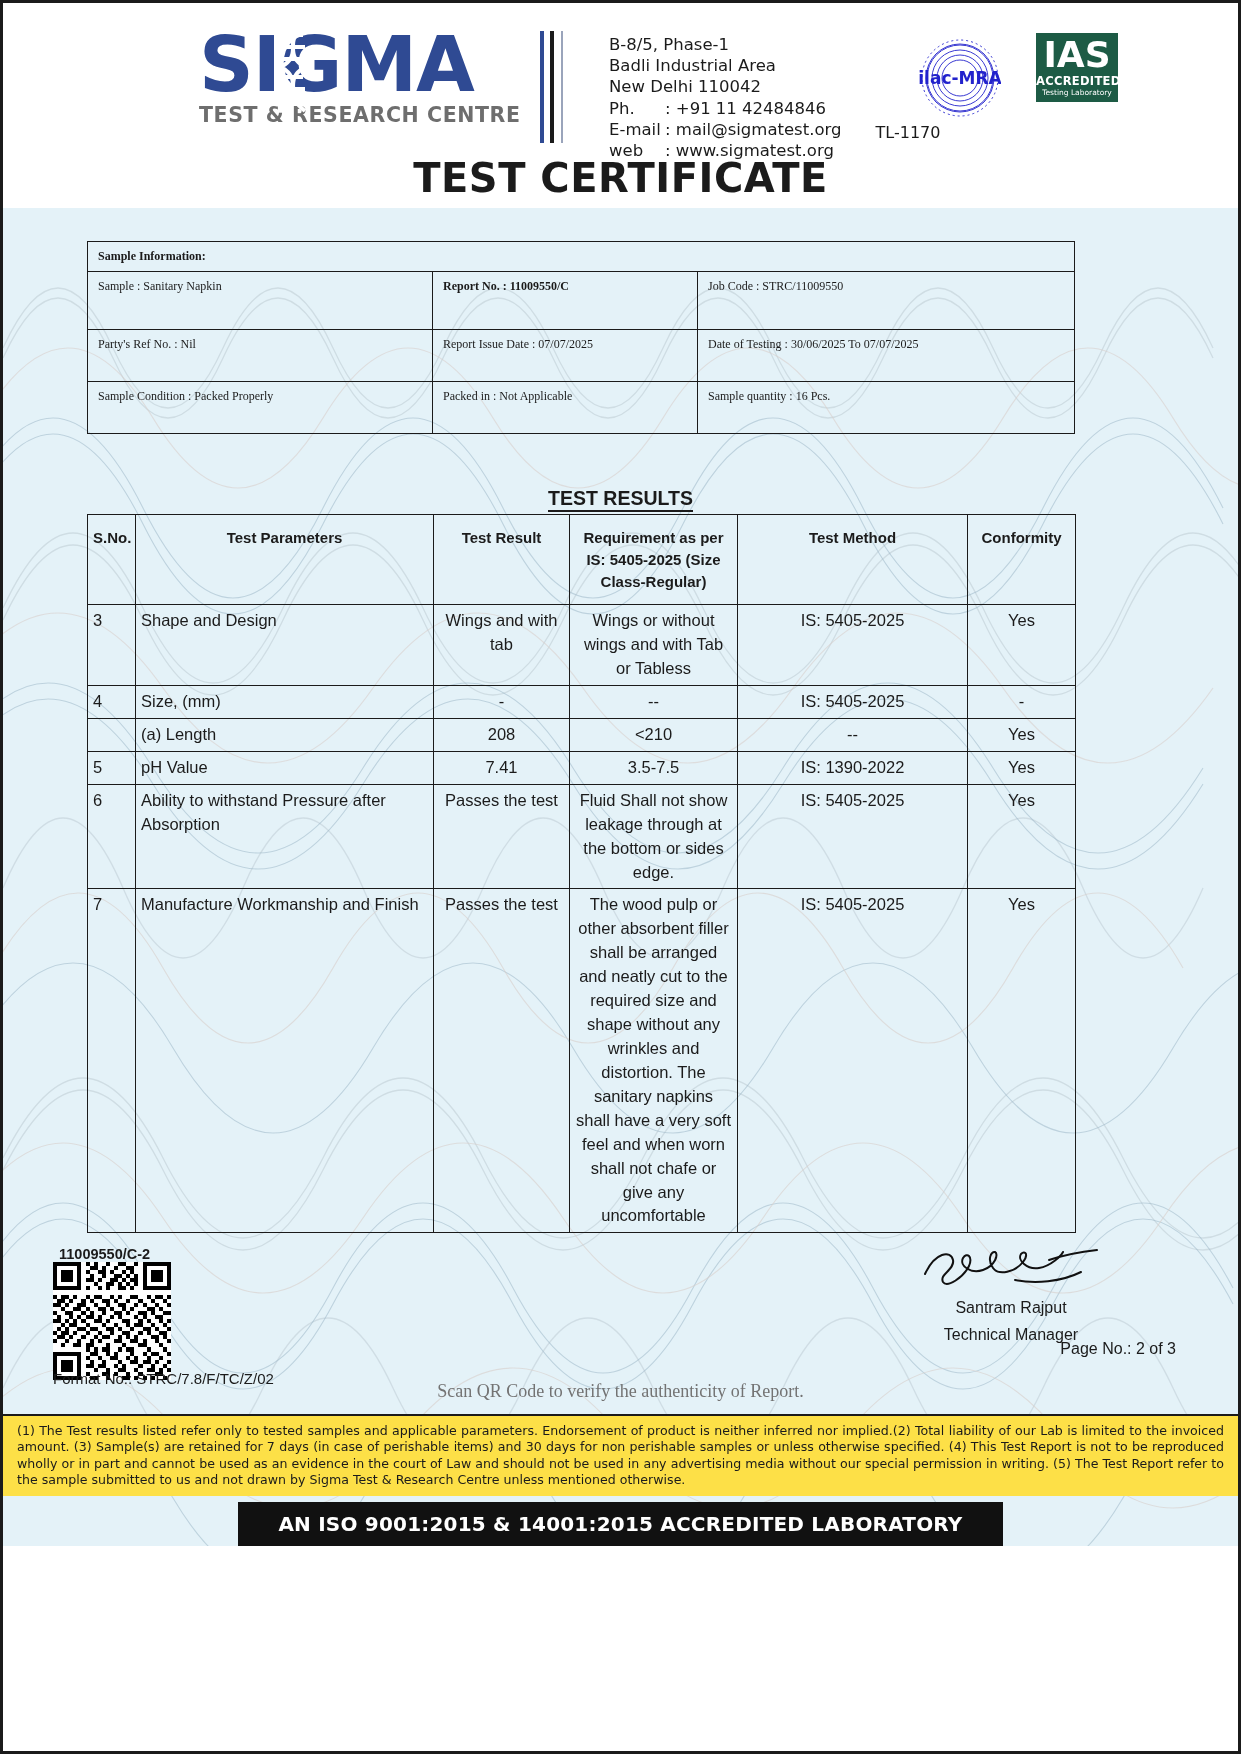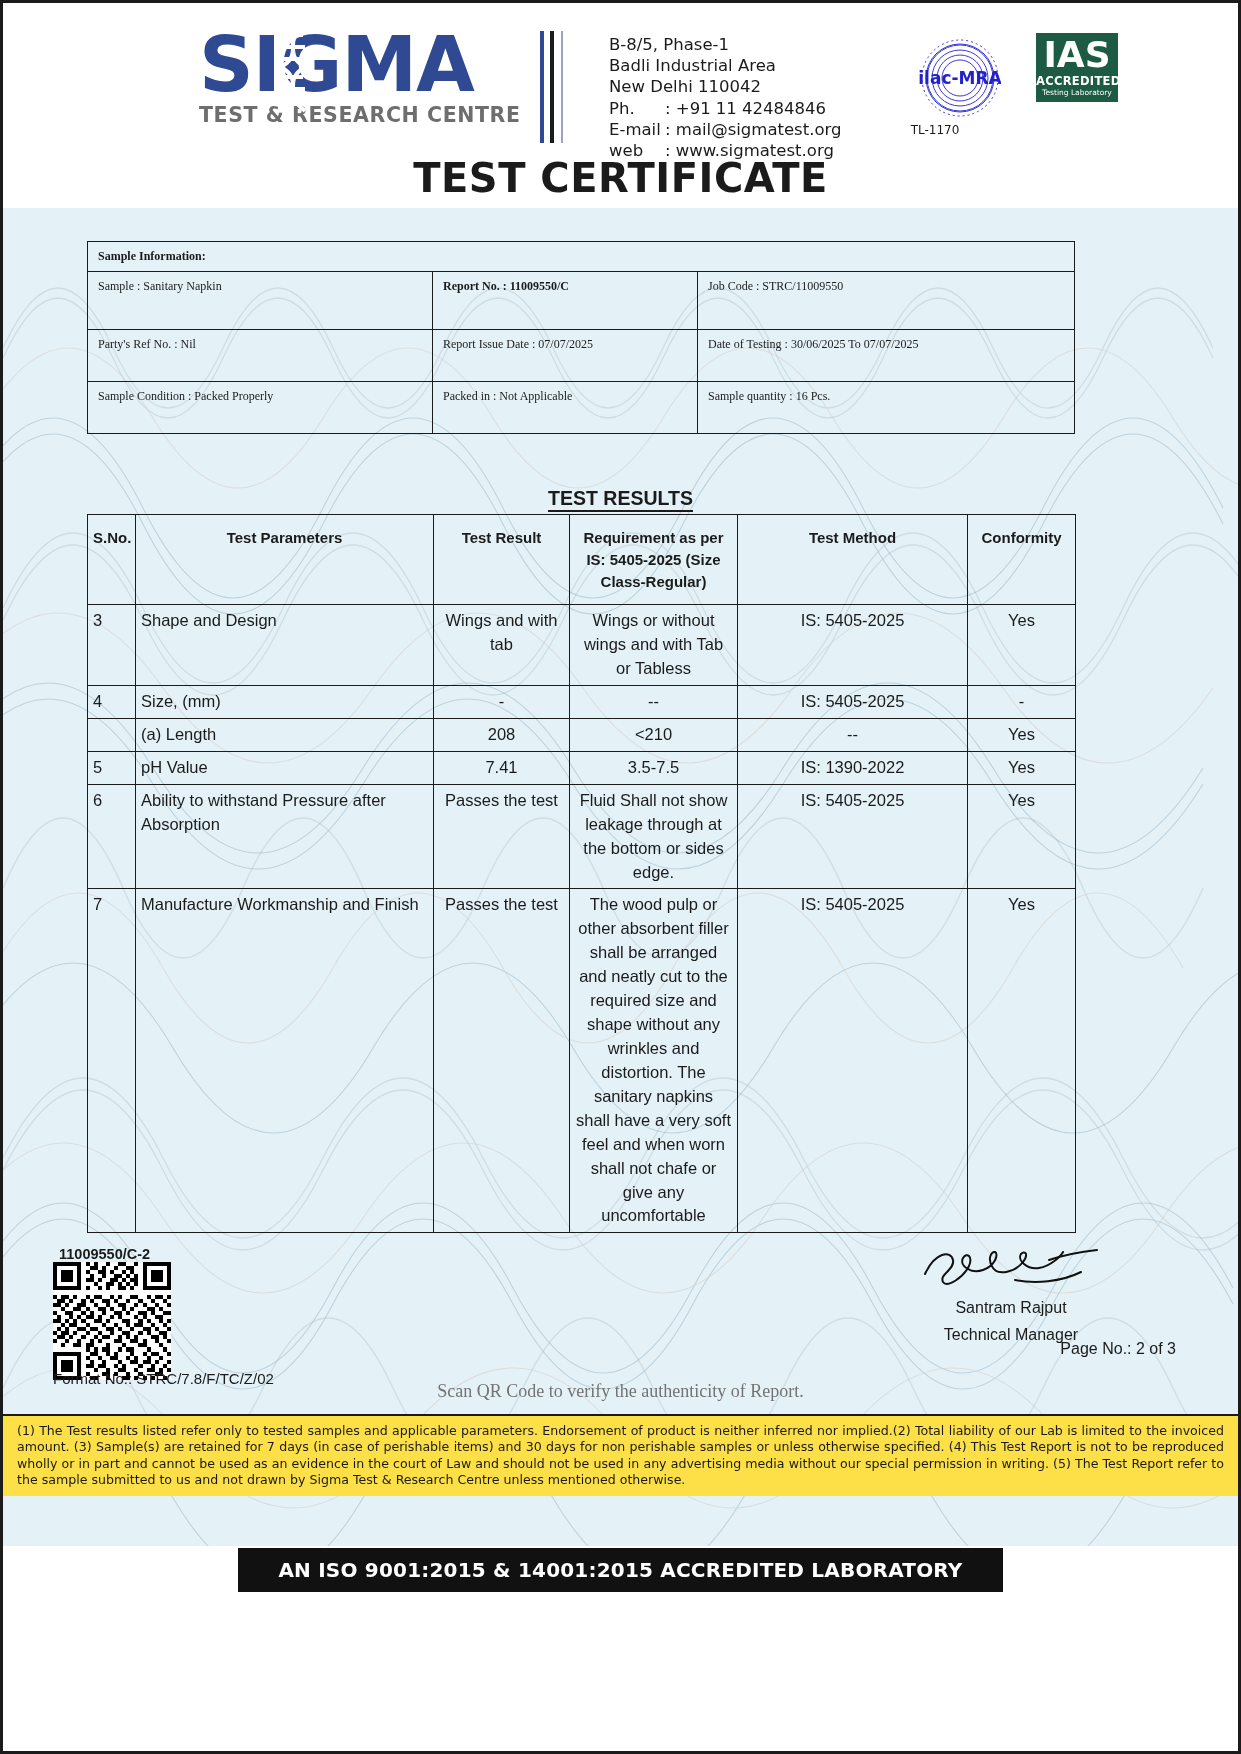--- a/index.html
+++ b/index.html
@@ -102,26 +102,26 @@
 
   .ilac {
     position: absolute;
     left: 916px;
     top: 34px;
     width: 82px;
     height: 82px;
   }
   .ilac-code {
     position: absolute;
-    left: 891px;
+    left: 864px;
     top: 120px;
     width: 82px;
     text-align: center;
     font-family: "DejaVu Sans", sans-serif;
-    font-size: 12px;
+    font-size: 16px;
     color: #1b1b1b;
   }
   .ias {
     position: absolute;
     left: 1004px;
     top: 30px;
     width: 82px;
     margin-left: 29px;
   }
   .ias-main {
@@ -335,21 +335,20 @@
     background: #111111;
     color: #ffffff;
     font-family: "DejaVu Sans", sans-serif;
     font-weight: bold;
     font-size: 20px;
     letter-spacing: 0.2px;
     display: flex;
     align-items: center;
     justify-content: center;
     z-index: 6;
-    margin-top: 46px;
   }
   .bottom-white {
     position: absolute;
     left: 0; right: 0;
     top: 1543px;
     bottom: 0;
     background: #ffffff;
     z-index: 5;
   }
 </style>

